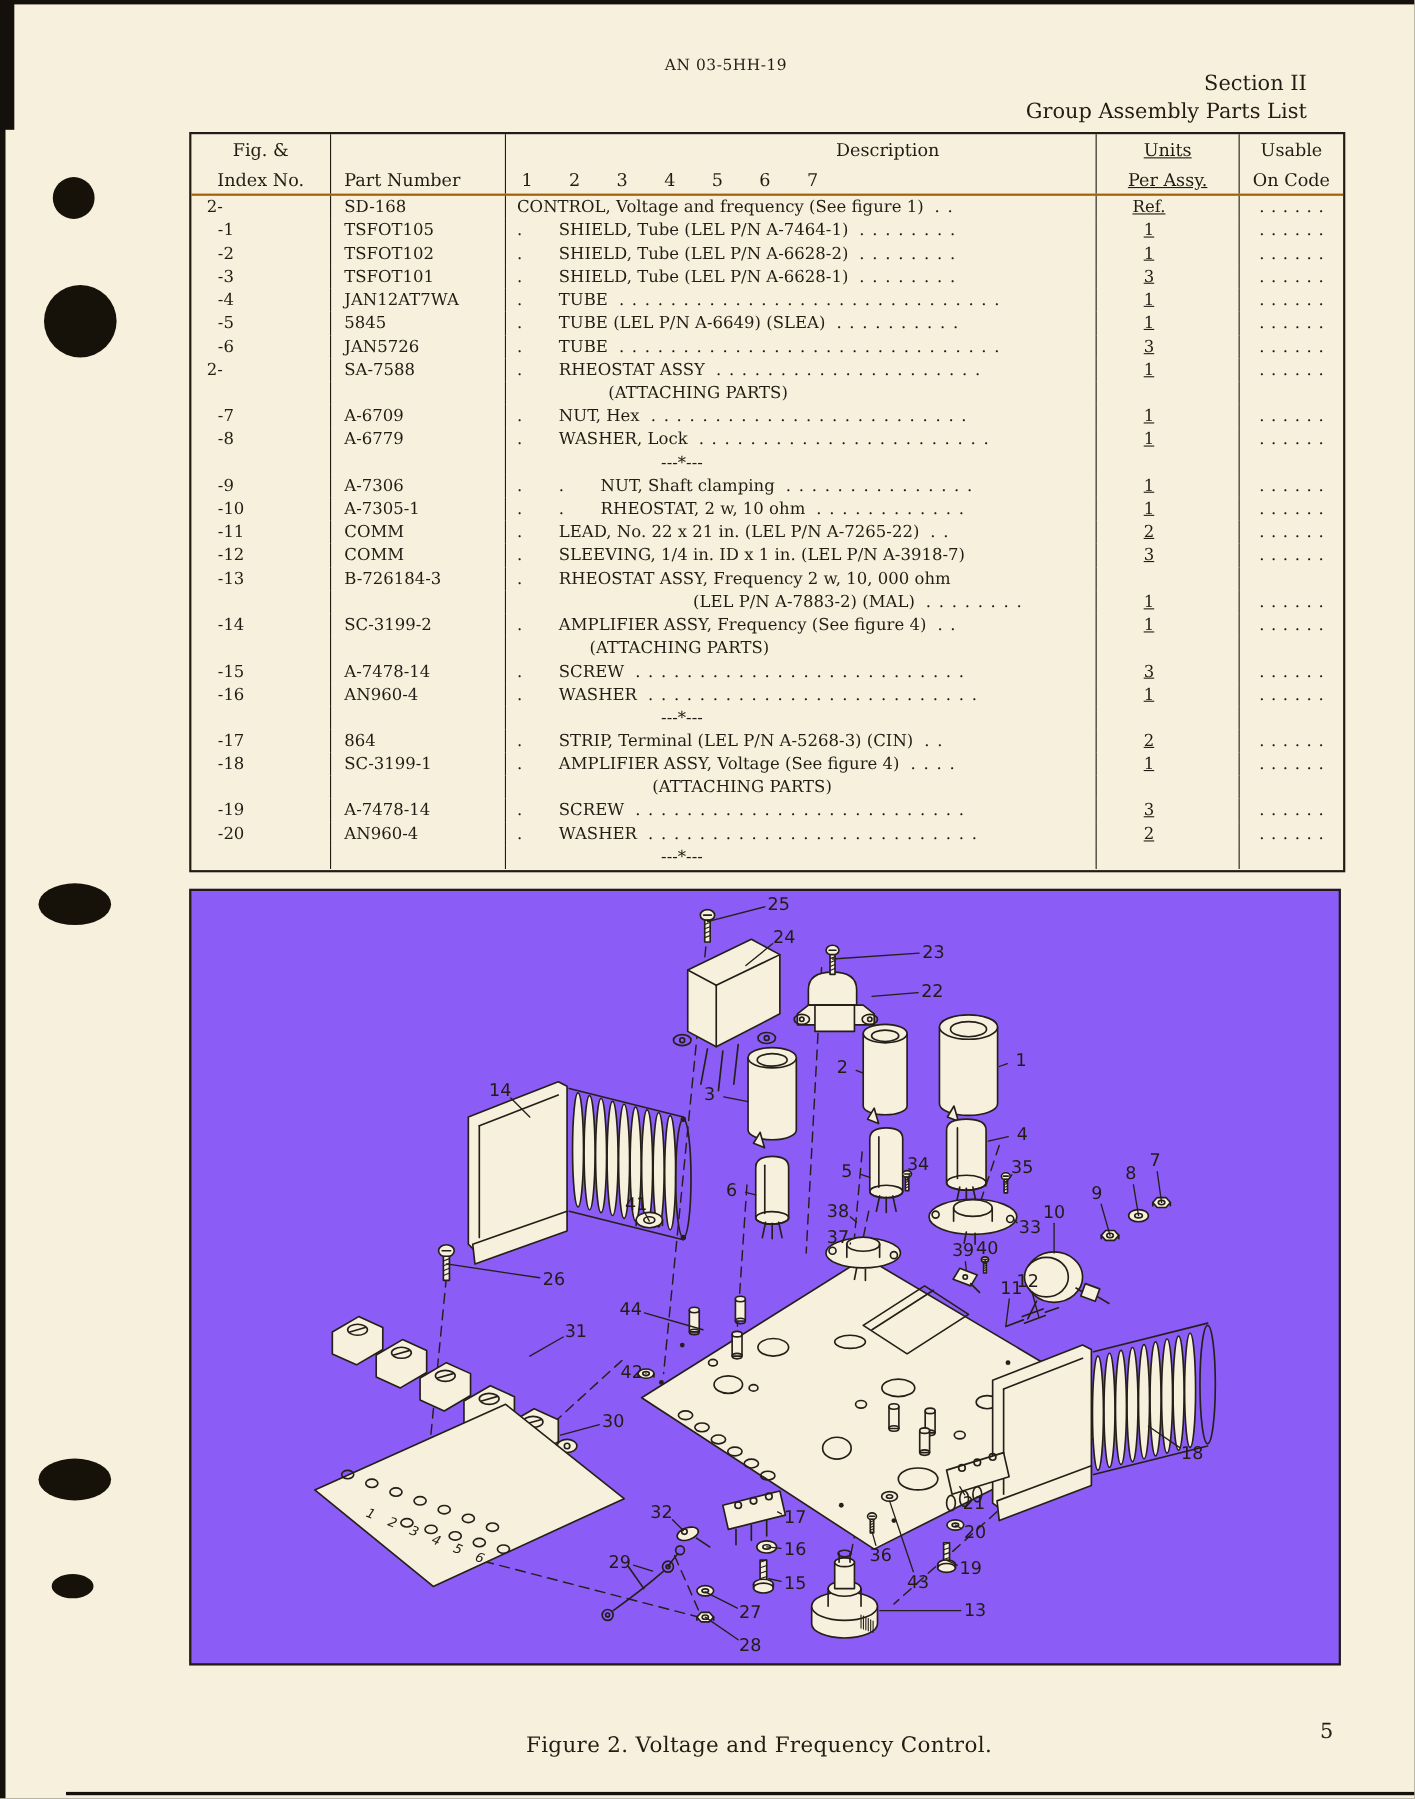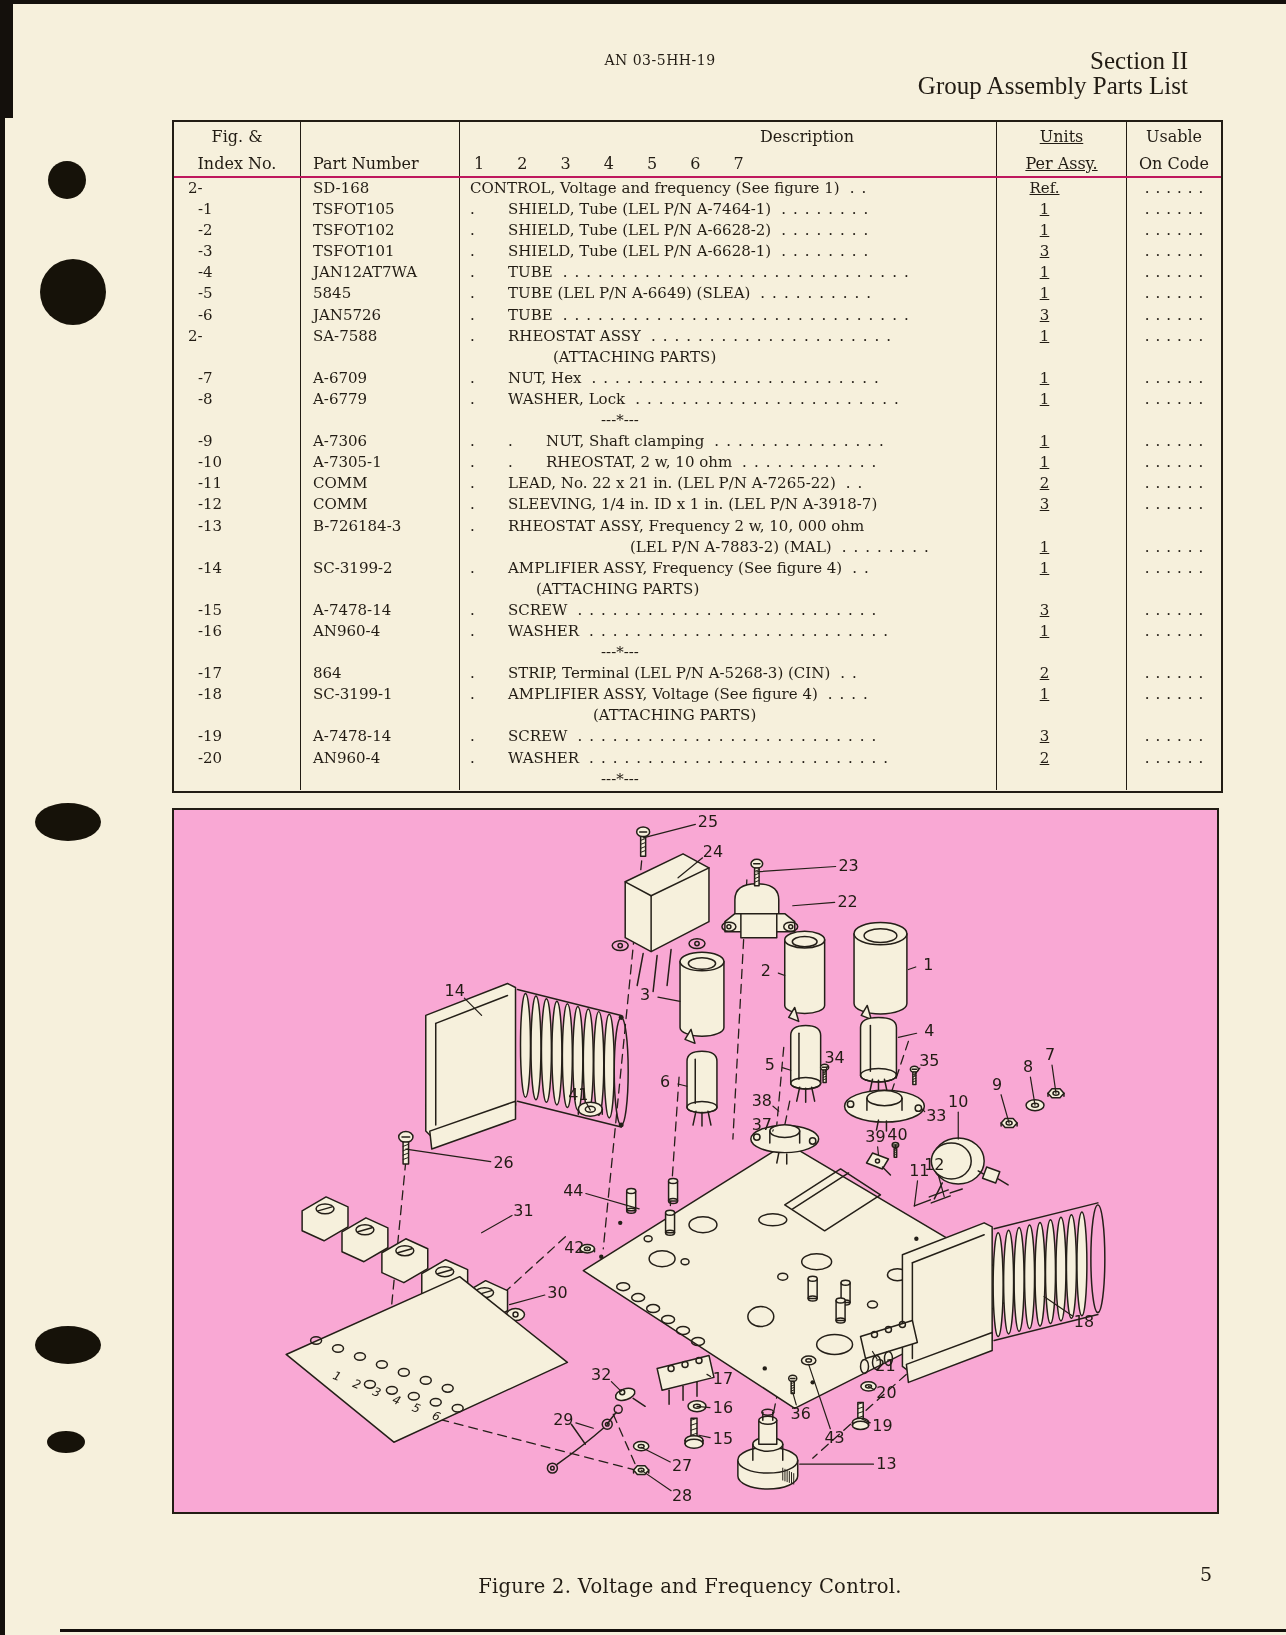--- a/index.html
+++ b/index.html
@@ -9,24 +9,24 @@
     font-family:"DejaVu Serif", serif;
   }
   
   .topline{position:absolute;left:0;top:0;width:1286px;height:4px;background:#14100c;}
   .leftstrip{position:absolute;left:0;top:0;width:5px;height:1635px;background:#14100c;}
   .cornerblock{position:absolute;left:0;top:0;width:13px;height:118px;background:#14100c;}
   .bottomline{position:absolute;left:60px;top:1629px;width:1226px;height:3px;background:#14100c;}
   .hole{position:absolute;background:#161209;border-radius:50%;}
   
   .docnum{position:absolute;left:440px;top:52px;width:440px;text-align:center;font-size:14px;letter-spacing:.5px;}
-  .sectionblock{position:absolute;right:98px;top:48px;text-align:right;font-size:25px;line-height:25px;font-family:Liberation Serif, serif;}
+  .sectionblock{position:absolute;right:98px;top:64px;text-align:right;font-size:19px;line-height:25px;}
   
   #ptable{position:absolute;left:172px;top:120px;width:1051px;height:673px;border:2px solid #221c14;box-sizing:border-box;background:#f6f0dc;}
-  #thead{display:flex;height:56px;border-bottom:2px solid #be185d;box-sizing:border-box;font-size:16px;}
+  #thead{display:flex;height:56px;border-bottom:2px solid #a16207;box-sizing:border-box;font-size:16px;}
   #tbody{font-size:15px;}
   .hc{display:flex;flex-direction:column;justify-content:space-between;padding:5px 0 3px 0;box-sizing:border-box;}
   .c1{width:127px;flex:0 0 127px;}
   .c2{width:159px;flex:0 0 159px;}
   .c3{width:537px;flex:0 0 537px;}
   .c4{width:130px;flex:0 0 130px;text-decoration:underline;}
   .c5{flex:1 1 auto;}
   .bR{border-right:1.6px solid #221c14;box-sizing:border-box;}
   .hc div{white-space:nowrap;}
   .h-center{text-align:center;}
@@ -38,21 +38,21 @@
   .figv{padding-left:24px;}
   .figv.top{padding-left:14px;}
   .partv{padding-left:12px;}
   .descv{padding-left:10px;display:flex;}
   .pfx{display:inline-block;width:38px;flex:0 0 38px;}
   .ldr{margin-left:10px;letter-spacing:7px;overflow:hidden;}
   .unitsv{text-align:center;padding-right:34px;}
   .codev{text-align:center;letter-spacing:6px;padding-left:6px;}
   .notesp{display:inline-block;}
   
-  #figbox{position:absolute;left:172px;top:808px;width:1047px;height:706px;border:2px solid #221c14;box-sizing:border-box;background:#f9a8d4;}
+  #figbox{position:absolute;left:172px;top:808px;width:1047px;height:706px;border:2px solid #221c14;box-sizing:border-box;background:#8b5cf6;}
   #figsvg{position:absolute;left:0;top:0;}
   .caption{position:absolute;left:390px;top:1575px;width:600px;text-align:center;font-size:19.5px;letter-spacing:.3px;}
   .pageno{position:absolute;left:1200px;top:1563px;font-size:19px;}
   text.callout{font-family:"DejaVu Sans", sans-serif;font-size:16px;fill:#221c14;}
 </style>
 </head>
 <body>
 
 <div id="page">
 

